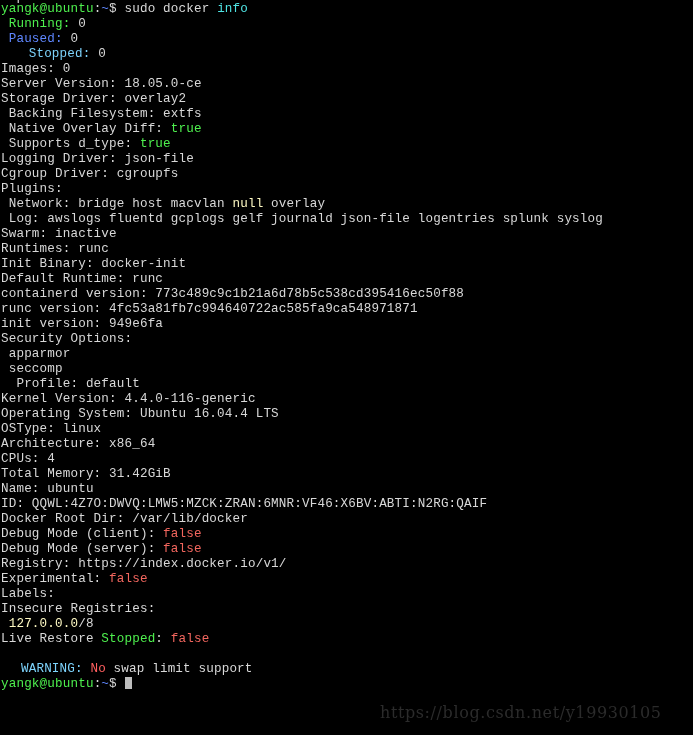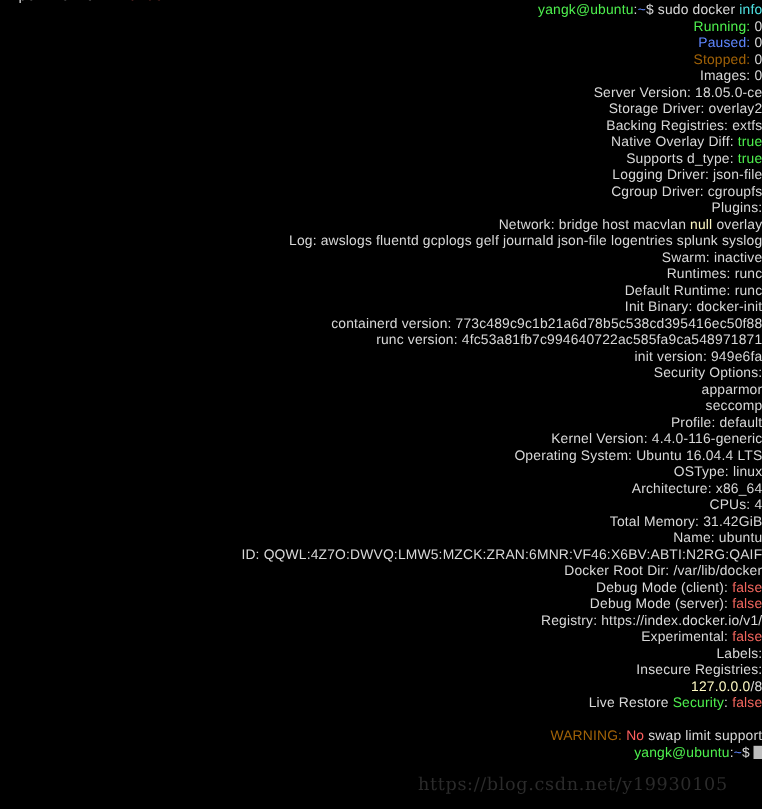--- a/index.html
+++ b/index.html
@@ -19,37 +19,36 @@
     position: absolute;
     top: 0;
     left: 0;
     width: 693px;
     height: 735px;
     background: #000000;
     padding: 0;
     box-sizing: border-box;
   }
   .term-line {
-    font-family: Liberation Sans, sans-serif;
+    font-family: Liberation Mono, monospace;
     font-size: 12.6px;
     line-height: 15px;
     height: 15px;
     white-space: pre;
     color: #d8d8d8;
     letter-spacing: 0.16px;
     padding-left: 1px;
-    text-align: right;
   }
   .term-line.first {
     margin-top: 2px;
   }
   .blank { height: 15px; }
   .c-white   { color: #d8d8d8; }
   .c-green   { color: #4ef04e; }
-  .c-yellow  { color: #a16207; }
+  .c-yellow  { color: #7dd3fc; padding-left: 20px; }
   .c-red     { color: #ff5f5f; }
   .c-salmon  { color: #f2665e; }
   .c-cyan    { color: #4fe3e3; }
   .c-blue    { color: #5f87ff; }
   .c-magenta { color: #fef9c3; }
   .cursor {
     display: inline-block;
     width: 7.6px;
     height: 12px;
     background: #bdbdbd;
@@ -98,37 +97,37 @@
   <div class="term-line"><span class="c-green"> Running: </span><span class="c-white">0</span></div>
 
   <div class="term-line"><span class="c-blue"> Paused: </span><span class="c-white">0</span></div>
 
   <div class="term-line"><span class="c-yellow"> Stopped: </span><span class="c-white">0</span></div>
 
   <div class="term-line"><span class="c-white">Images: </span><span class="c-white">0</span></div>
 
   <div class="term-line c-white">Server Version: 18.05.0-ce</div>
   <div class="term-line c-white">Storage Driver: overlay2</div>
-  <div class="term-line c-white"> Backing Registries: extfs</div>
+  <div class="term-line c-white"> Backing Filesystem: extfs</div>
 
   <div class="term-line"><span class="c-white"> Native Overlay Diff: </span><span class="c-green">true</span></div>
 
   <div class="term-line"><span class="c-white"> Supports d_type: </span><span class="c-green">true</span></div>
 
   <div class="term-line c-white">Logging Driver: json-file</div>
   <div class="term-line c-white">Cgroup Driver: cgroupfs</div>
   <div class="term-line c-white">Plugins:</div>
 
   <div class="term-line"><span class="c-white"> Network: bridge host macvlan </span><span class="c-magenta">null</span><span class="c-white"> overlay</span></div>
 
   <div class="term-line c-white"> Log: awslogs fluentd gcplogs gelf journald json-file logentries splunk syslog</div>
   <div class="term-line c-white">Swarm: inactive</div>
   <div class="term-line c-white">Runtimes: runc</div>
+  <div class="term-line c-white">Init Binary: docker-init</div>
   <div class="term-line c-white">Default Runtime: runc</div>
-  <div class="term-line c-white">Init Binary: docker-init</div>
   <div class="term-line c-white">containerd version: 773c489c9c1b21a6d78b5c538cd395416ec50f88</div>
   <div class="term-line c-white">runc version: 4fc53a81fb7c994640722ac585fa9ca548971871</div>
   <div class="term-line c-white">init version: 949e6fa</div>
   <div class="term-line c-white">Security Options:</div>
   <div class="term-line c-white"> apparmor</div>
   <div class="term-line c-white"> seccomp</div>
   <div class="term-line c-white">  Profile: default</div>
   <div class="term-line c-white">Kernel Version: 4.4.0-116-generic</div>
   <div class="term-line c-white">Operating System: Ubuntu 16.04.4 LTS</div>
   <div class="term-line c-white">OSType: linux</div>
@@ -145,21 +144,21 @@
 
   <div class="term-line c-white">Registry: https://index.docker.io/v1/</div>
   <div class="term-line"><span class="c-white">Experimental: </span><span class="c-salmon">false</span></div>
 
   <div class="term-line c-white">Labels:</div>
 
   <div class="term-line c-white">Insecure Registries:</div>
 
   <div class="term-line"><span class="c-magenta"> 127.0.0.0</span><span class="c-white">/8</span></div>
 
-  <div class="term-line"><span class="c-white">Live Restore </span><span class="c-green">Security</span><span class="c-white">: </span><span class="c-salmon">false</span></div>
+  <div class="term-line"><span class="c-white">Live Restore </span><span class="c-green">Stopped</span><span class="c-white">: </span><span class="c-salmon">false</span></div>
 
   <div class="term-line blank"></div>
 
   <div class="term-line"><span class="c-yellow">WARNING: </span><span class="c-red">No</span><span class="c-white"> swap limit support</span></div>
 
   <div class="term-line"><span class="c-green">yangk@ubuntu</span><span class="c-white">:</span><span class="c-blue">~</span><span class="c-white">$ </span><span class="cursor"></span></div>
 
   <div id="watermark">https://blog.csdn.net/y19930105</div>
 
 </div>

